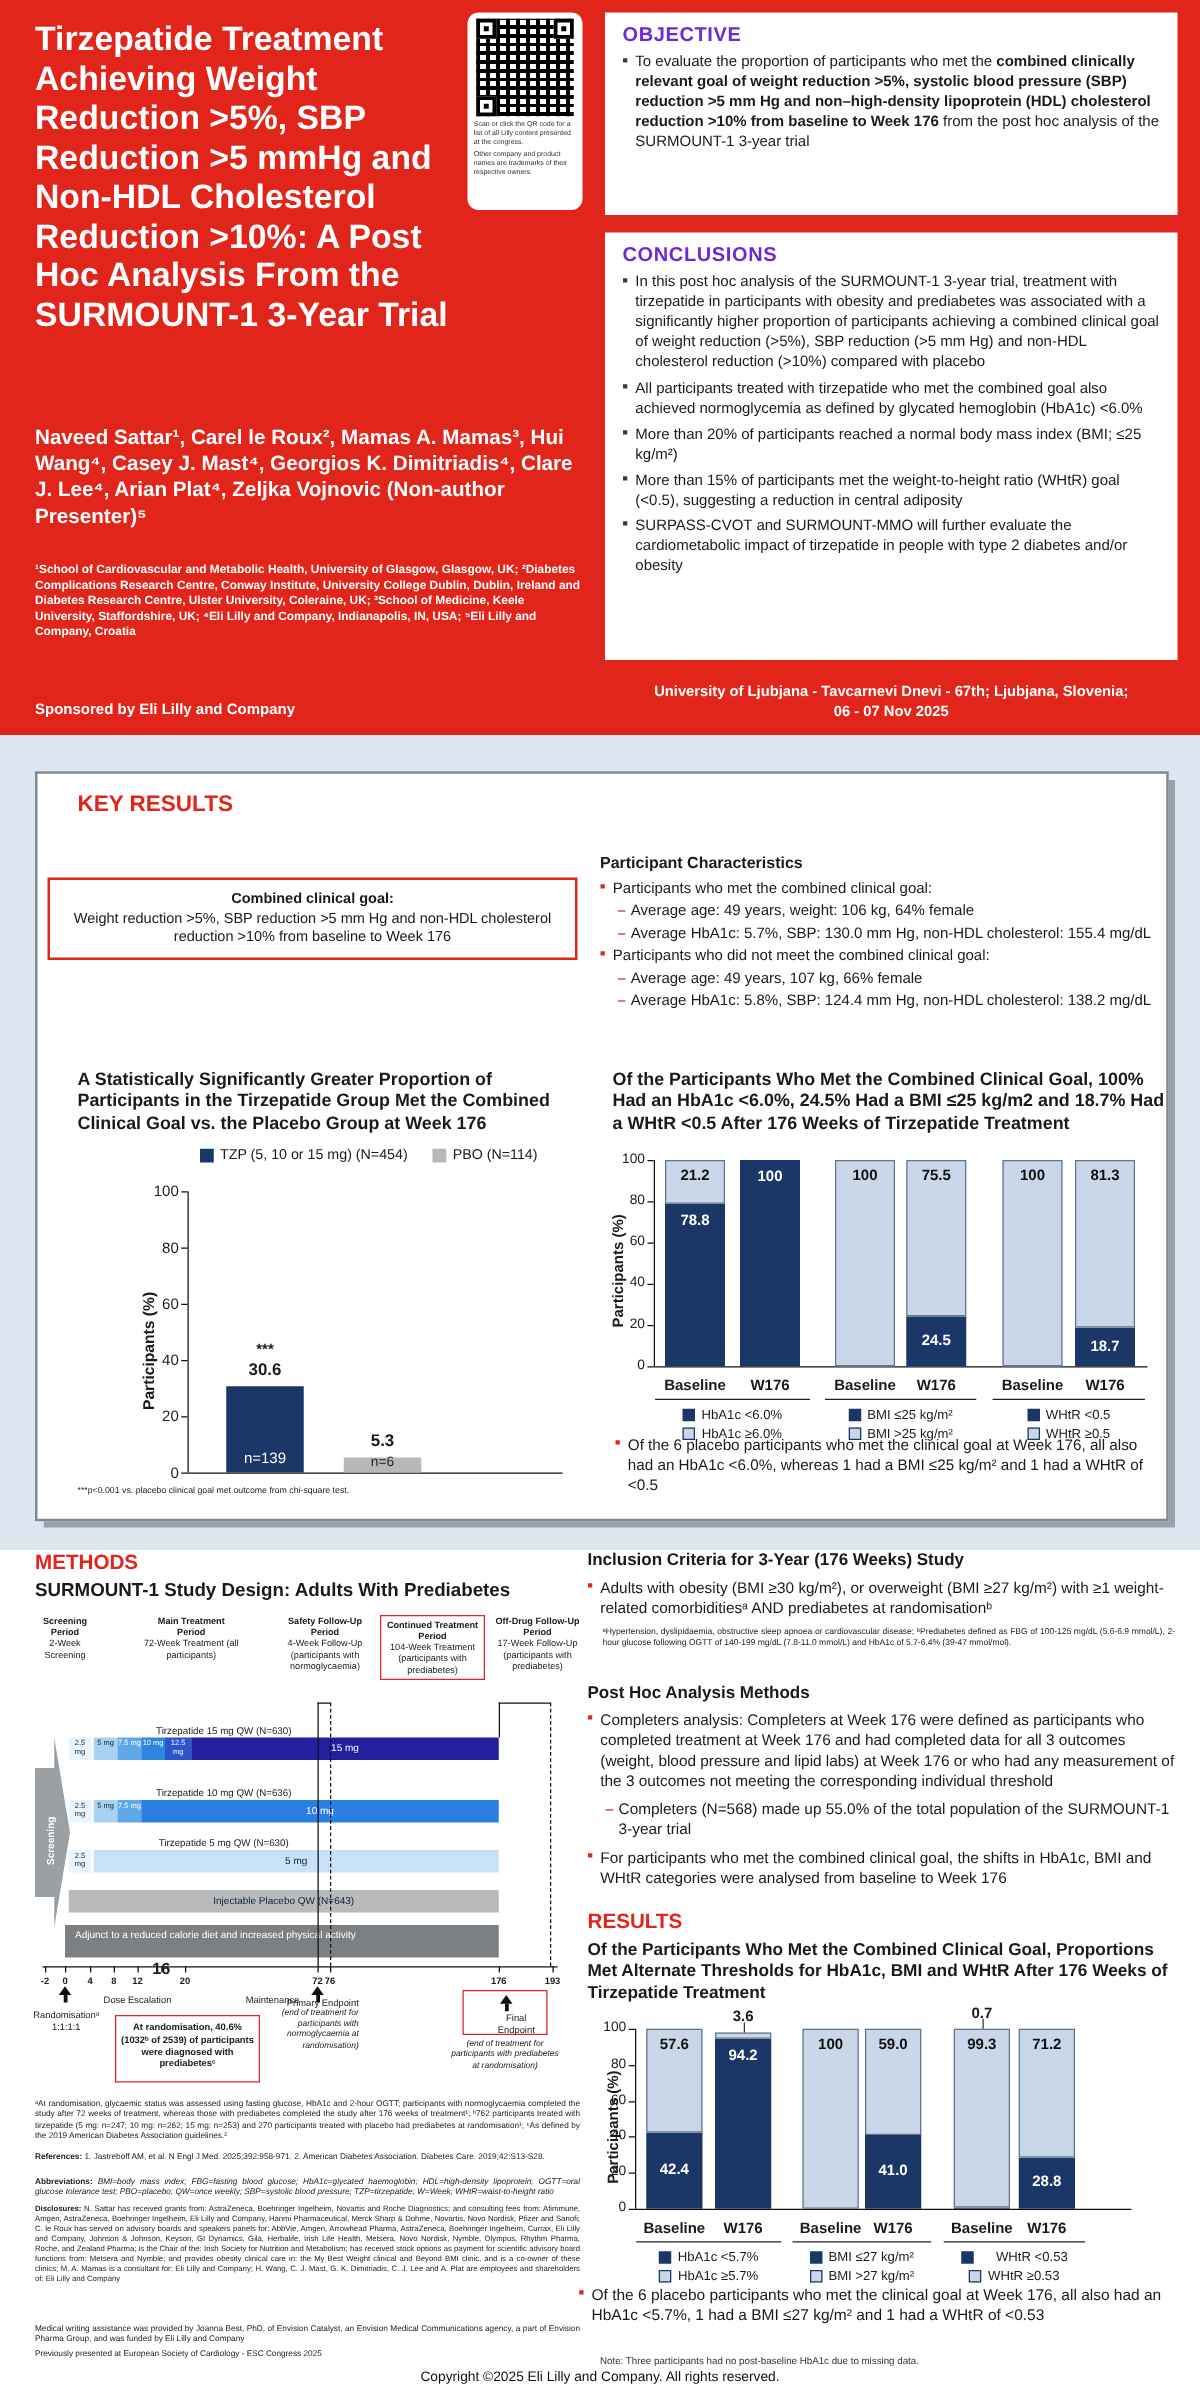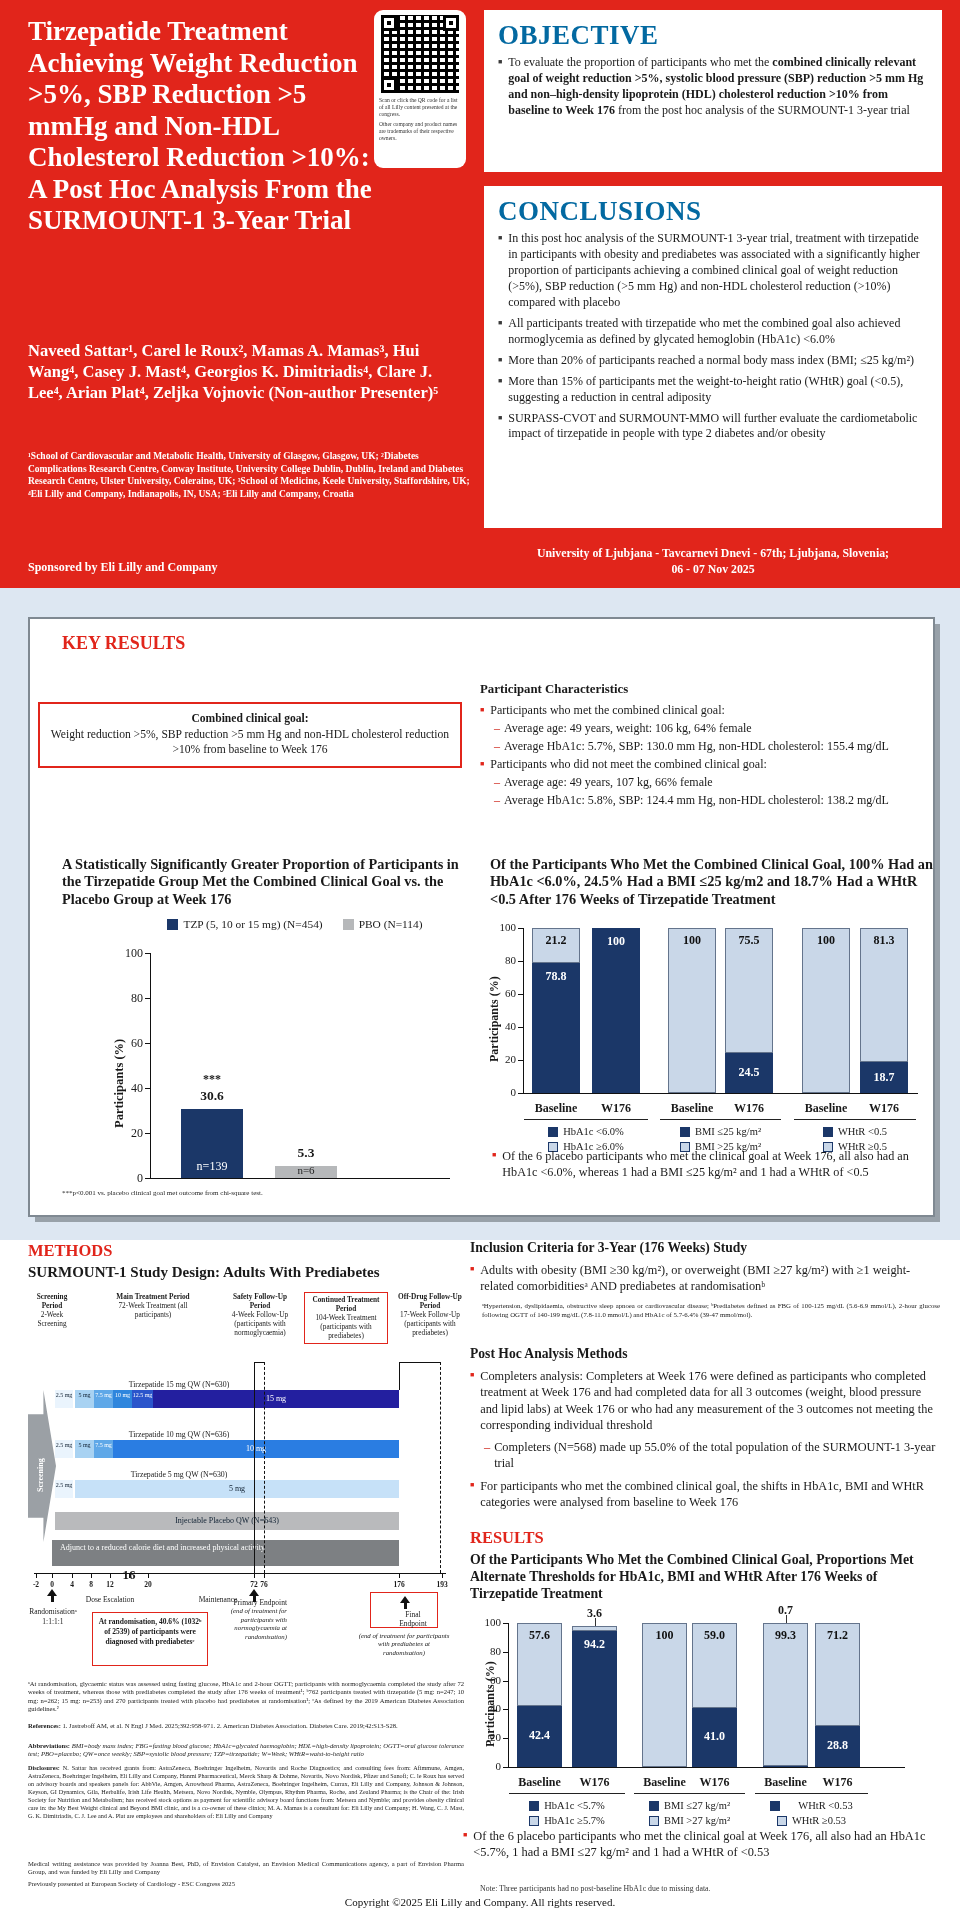--- a/index.html
+++ b/index.html
@@ -1,17 +1,17 @@
 <!DOCTYPE html>
 <html><head>
 <meta charset="utf-8">
 <style>
   html,body{margin:0;padding:0;background:#fff;}
   .page{position:relative;width:960px;height:1920px;overflow:hidden;background:#fff;
-        font-family:Liberation Serif, serif;color:#1a1a1a;}
+        font-family:Liberation Sans, sans-serif;color:#1a1a1a;}
   .b{font-weight:bold;}
   .i{font-style:italic;}
   
   .header{position:absolute;left:0;top:0;width:960px;height:588px;background:#e1251b;}
   .title{position:absolute;left:28px;top:16px;width:352px;color:#fff;font-weight:bold;
          font-size:27px;line-height:1.17;}
   .qr-box{position:absolute;left:374px;top:10px;width:92px;height:158px;background:#fff;
           border-radius:9px;padding:5px 5px 3px 5px;box-sizing:border-box;}
   .qr{position:relative;width:78px;height:78px;margin:0 auto;
       background-image:repeating-linear-gradient(0deg,#000 0 3px,transparent 3px 7px),
@@ -24,21 +24,21 @@
   .authors{position:absolute;left:28px;top:340px;width:438px;color:#fff;font-weight:bold;
            font-size:16.5px;line-height:1.28;}
   .affil{position:absolute;left:28px;top:450px;width:442px;color:#fff;font-weight:bold;
          font-size:9.5px;line-height:1.32;}
   .sponsor{position:absolute;left:28px;top:560px;color:#fff;font-weight:bold;font-size:12px;}
   .congress{position:absolute;left:484px;top:546px;width:458px;color:#fff;font-weight:bold;
             font-size:11.8px;line-height:1.35;text-align:center;}
   .wbox{position:absolute;left:484px;width:458px;background:#fff;padding:8px 14px;box-sizing:border-box;}
   .wbox.objective{top:10px;height:162px;}
   .wbox.conclusions{top:186px;height:342px;}
-  .wh{font-size:27px;font-weight:bold;color:#0369a1;letter-spacing:.5px;margin:2px 0 4px 0;}
+  .wh{font-size:16px;font-weight:bold;color:#6d28d9;letter-spacing:.5px;margin:2px 0 4px 0;}
   .wbox .bullet{font-size:12px;line-height:1.33;}
   
   .bullet{display:flex;gap:6px;margin-bottom:5px;}
   .bullet .sq{flex:0 0 auto;font-size:7px;line-height:2.1;}
   .sq.dk{color:#3a3a3a;} .sq.rd{color:#e1251b;}
   .sub{display:flex;gap:4px;padding-left:14px;margin-bottom:2px;}
   .sub .dash{color:#d9534a;flex:0 0 auto;font-weight:bold;}
   
   .bg-blue{position:absolute;left:0;top:588px;width:960px;height:652px;background:#dde7f2;}
   .panel{position:absolute;left:28px;top:617px;width:907px;height:600px;background:#fff;

